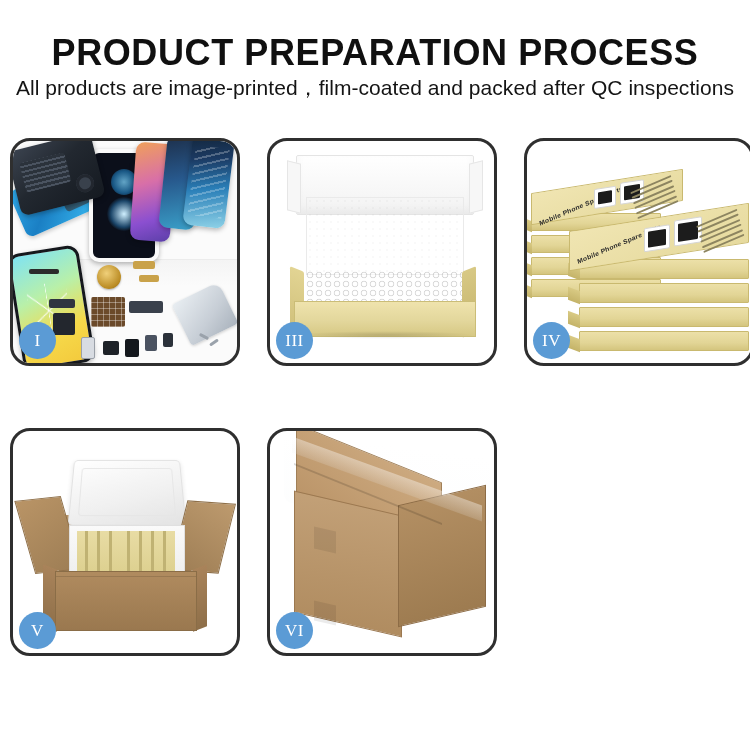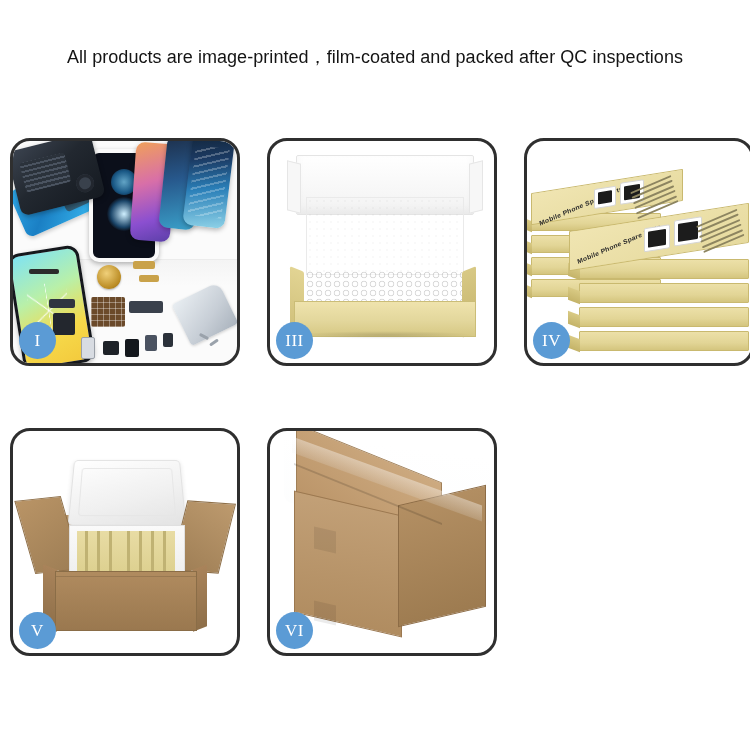--- a/index.html
+++ b/index.html
@@ -31,22 +31,22 @@
   }
   .title {
     font-size: 36px;
     font-weight: bold;
     letter-spacing: 0.6px;
     color: #101010;
     line-height: 1.05;
     white-space: nowrap;
   }
   .subtitle {
-    margin-top: 11px;
-    font-size: 18px;
+    margin-top: 2px;
+    font-size: 21px;
     font-weight: normal;
     color: #141414;
     letter-spacing: 0.05px;
     white-space: nowrap;
   }
 
   
   .grid {
     position: absolute;
     left: 10px;
@@ -474,20 +474,21 @@
     background: linear-gradient(180deg, rgba(255,255,255,.6), rgba(240,244,246,.25));
     border-radius:8px; transform: skewY(7deg); opacity:.55;
   }
 </style>
 </head>
 <body>
 
 <div class="page">
 
   <div class="header">
+    <div class="title">PRODUCT PREPARATION PROCESS</div>
     <div class="subtitle">All products are image-printed，film-coated and packed after QC inspections</div>
   </div>
 
   <div class="grid">
 
     <div class="panel p1">
       <div class="panel-inner">
         <div class="floorline"></div>
         <div class="shadowband"></div>
         <div class="phone ph-a"></div>

